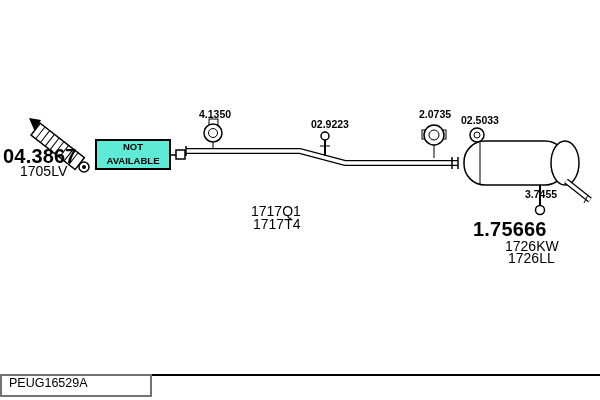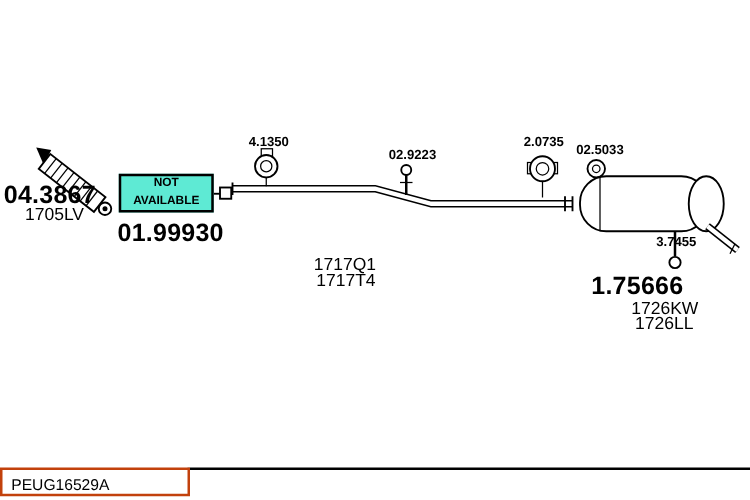--- a/index.html
+++ b/index.html
@@ -8,22 +8,22 @@
   .stage{position:relative;width:600px;height:400px;background:#fff;overflow:hidden}
   .stage svg{position:absolute;left:0;top:0}
   .lbl{position:absolute;white-space:nowrap;line-height:1;color:#000}
   .code-lg{font-weight:bold;font-size:17px;letter-spacing:.2px}
   .code-md{font-weight:bold;font-size:20px;letter-spacing:.2px}
   .code-sm{font-weight:bold;font-size:10.5px}
   .sub{font-size:14px}
   .na-box{position:absolute;left:95px;top:139px;width:76px;height:31px;border:2px solid #000;
           display:flex;flex-direction:column;align-items:center;justify-content:space-between;
           font-size:9.5px;font-weight:bold;line-height:1.35;text-align:center;background:#5eead4}
-  .ref-box{position:absolute;left:0;top:374px;width:152px;height:23px;border:2px solid #c2410c;
-           display:flex;align-items:flex-end;padding-left:7px;font-size:12.5px;background:#fff}
+  .ref-box{position:absolute;left:0;top:374px;width:152px;height:23px;border:2px solid #737373;
+           display:flex;align-items:flex-start;padding-left:7px;font-size:12.5px;background:#fff}
   .baseline{position:absolute;left:150px;top:374px;width:450px;height:0;border-top:2px solid #000}
 </style>
 </head>
 <body>
 
 <div class="stage">
 
   <svg width="600" height="400" viewBox="0 0 600 400" fill="none" stroke="#000" stroke-width="1.5">
 
     <g>
@@ -97,21 +97,20 @@
     </g>
   </svg>
 
   <div class="lbl code-md" style="left:3px;top:146px">04.3867</div>
   <div class="lbl sub" style="left:20px;top:164px">1705LV</div>
 
   <div class="na-box">
     <span>NOT</span>
     <span>AVAILABLE</span>
   </div>
-  <div class="lbl code-md" style="left:94px;top:177px">01.99930</div>
 
   <div class="lbl code-sm" style="left:199px;top:109px">4.1350</div>
   <div class="lbl code-sm" style="left:311px;top:119px">02.9223</div>
   <div class="lbl code-sm" style="left:419px;top:109px">2.0735</div>
   <div class="lbl code-sm" style="left:461px;top:115px">02.5033</div>
 
   <div class="lbl sub" style="left:251px;top:204px">1717Q1</div>
   <div class="lbl sub" style="left:253px;top:217px">1717T4</div>
 
   <div class="lbl code-sm" style="left:525px;top:189px">3.7455</div>

